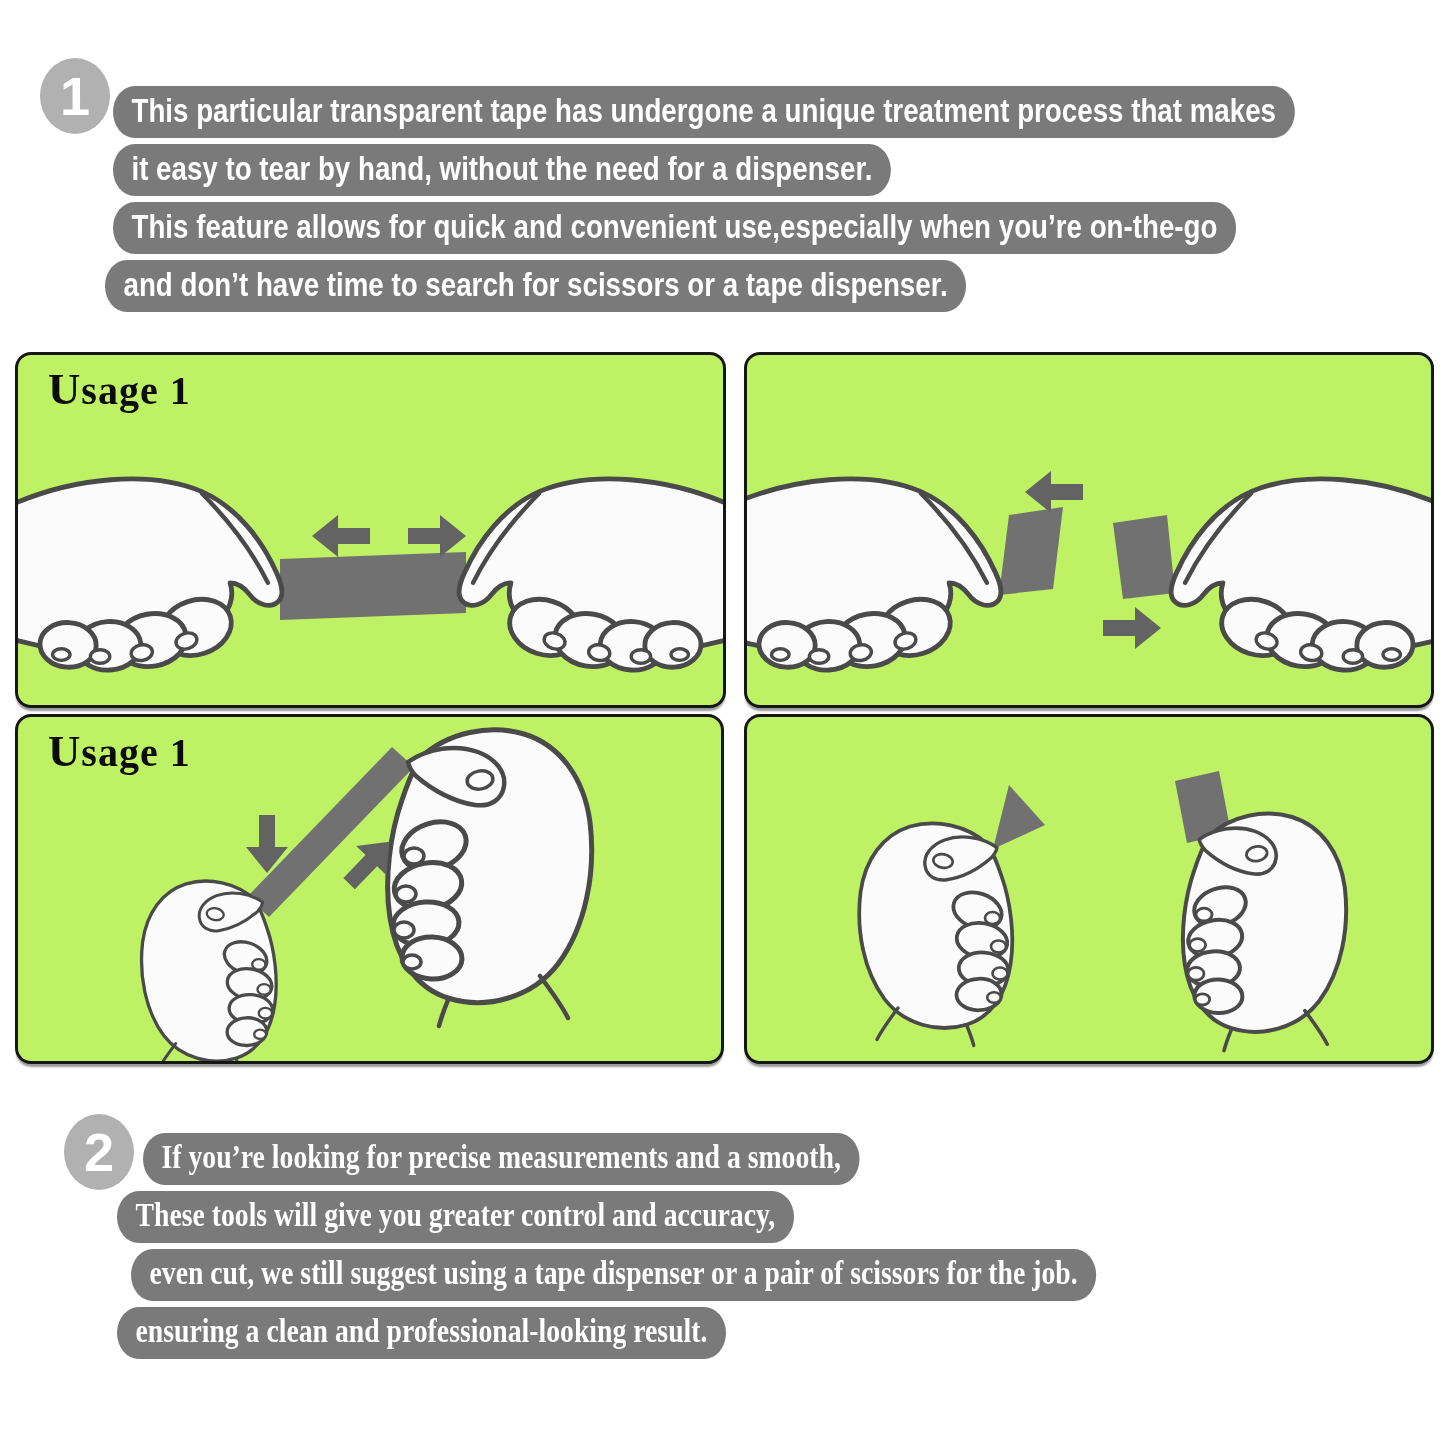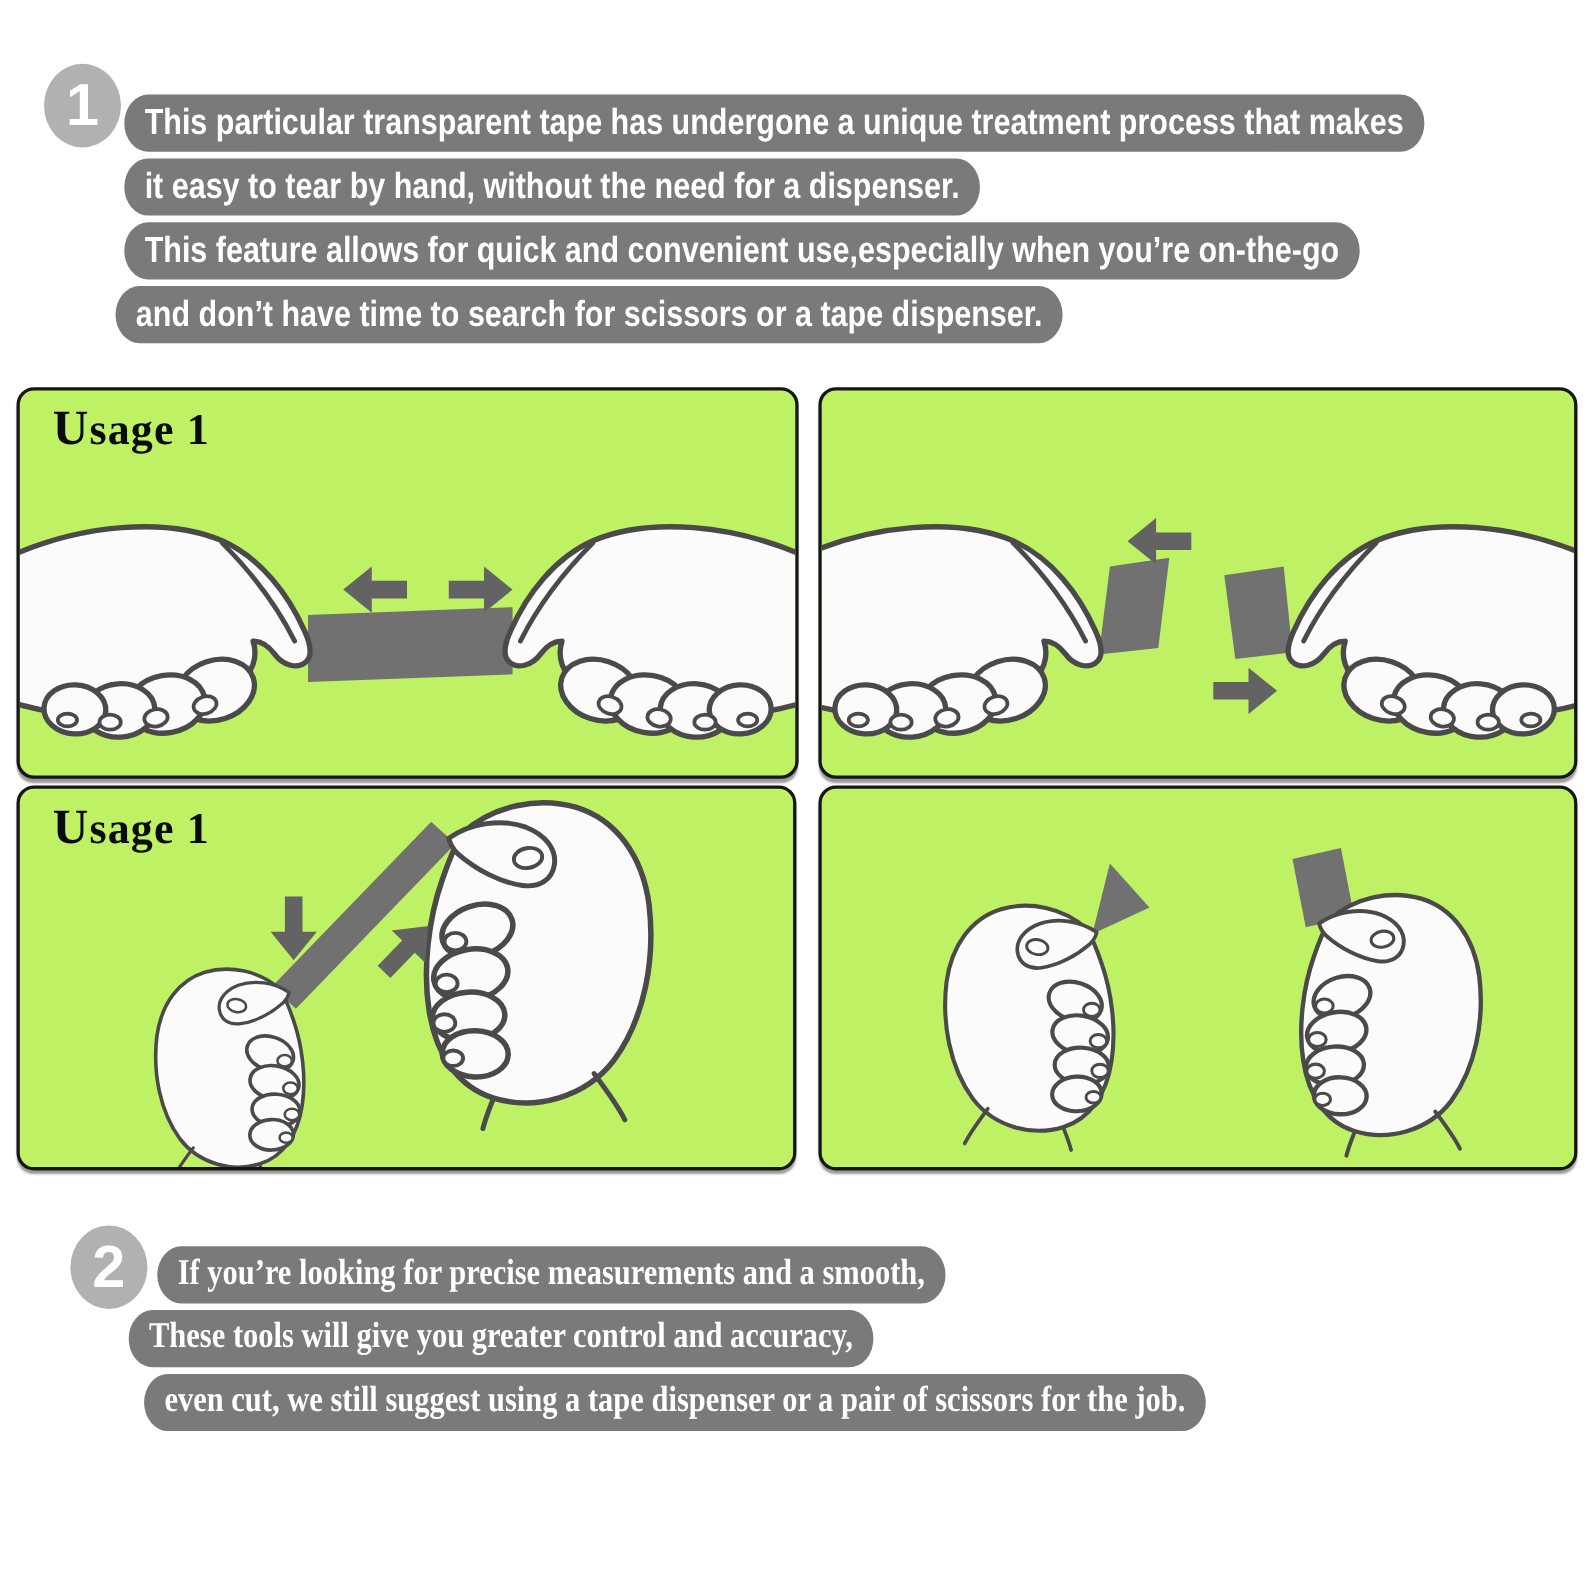--- a/index.html
+++ b/index.html
@@ -139,15 +139,16 @@
       <use href="#hand-up" transform="translate(298,87) scale(-0.75,0.75)"></use>
       <use href="#hand-up" transform="translate(401,76) scale(0.8)"></use>
     </svg>
   </div>
 
   <div class="badge badge-2">2</div>
   <div class="pills pills-2">
     <div class="pill-row r0"><span class="pill">If you’re looking for precise measurements and a smooth,</span></div>
     <div class="pill-row r2"><span class="pill">These tools will give you greater control and accuracy,</span></div>
     <div class="pill-row r1"><span class="pill">even cut, we still suggest using a tape dispenser or a pair of scissors for the job.</span></div>
+    <div class="pill-row r3"><span class="pill">ensuring a clean and professional-looking result.</span></div>
   </div>
 
 </div>
 
 </body></html>

